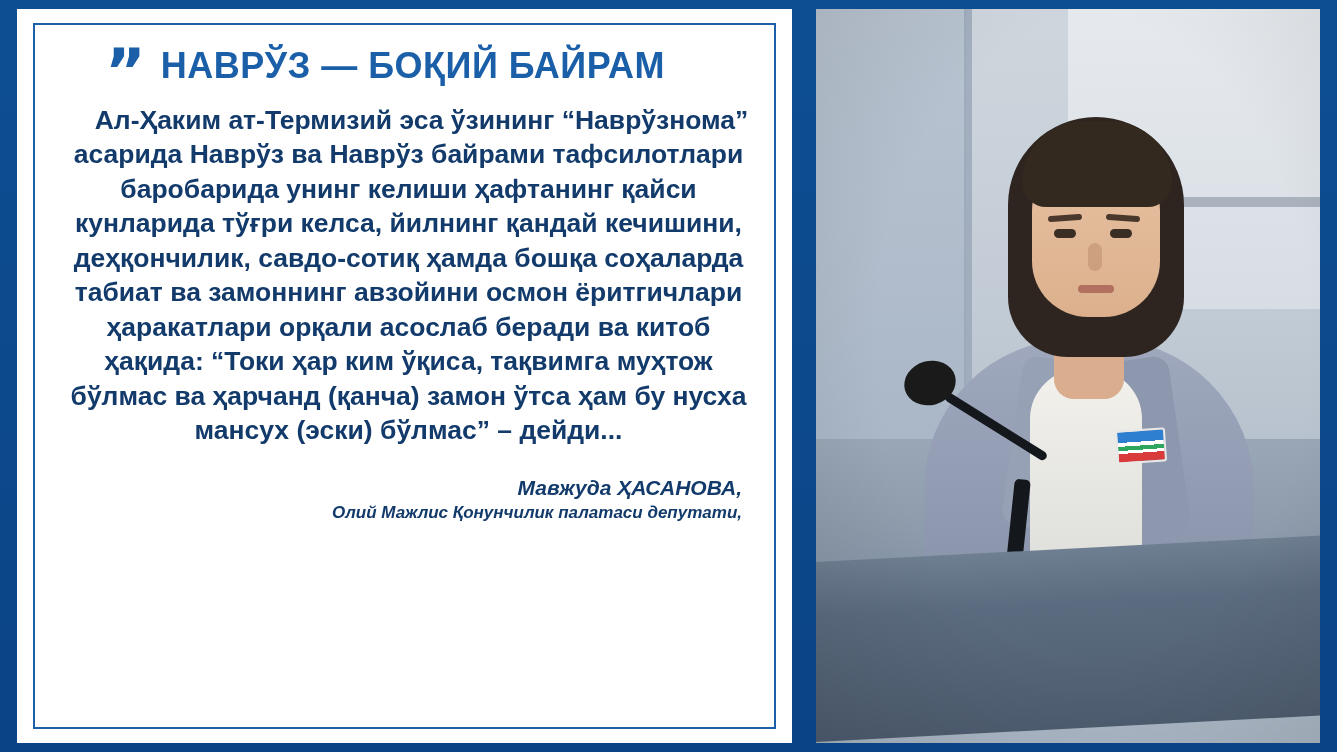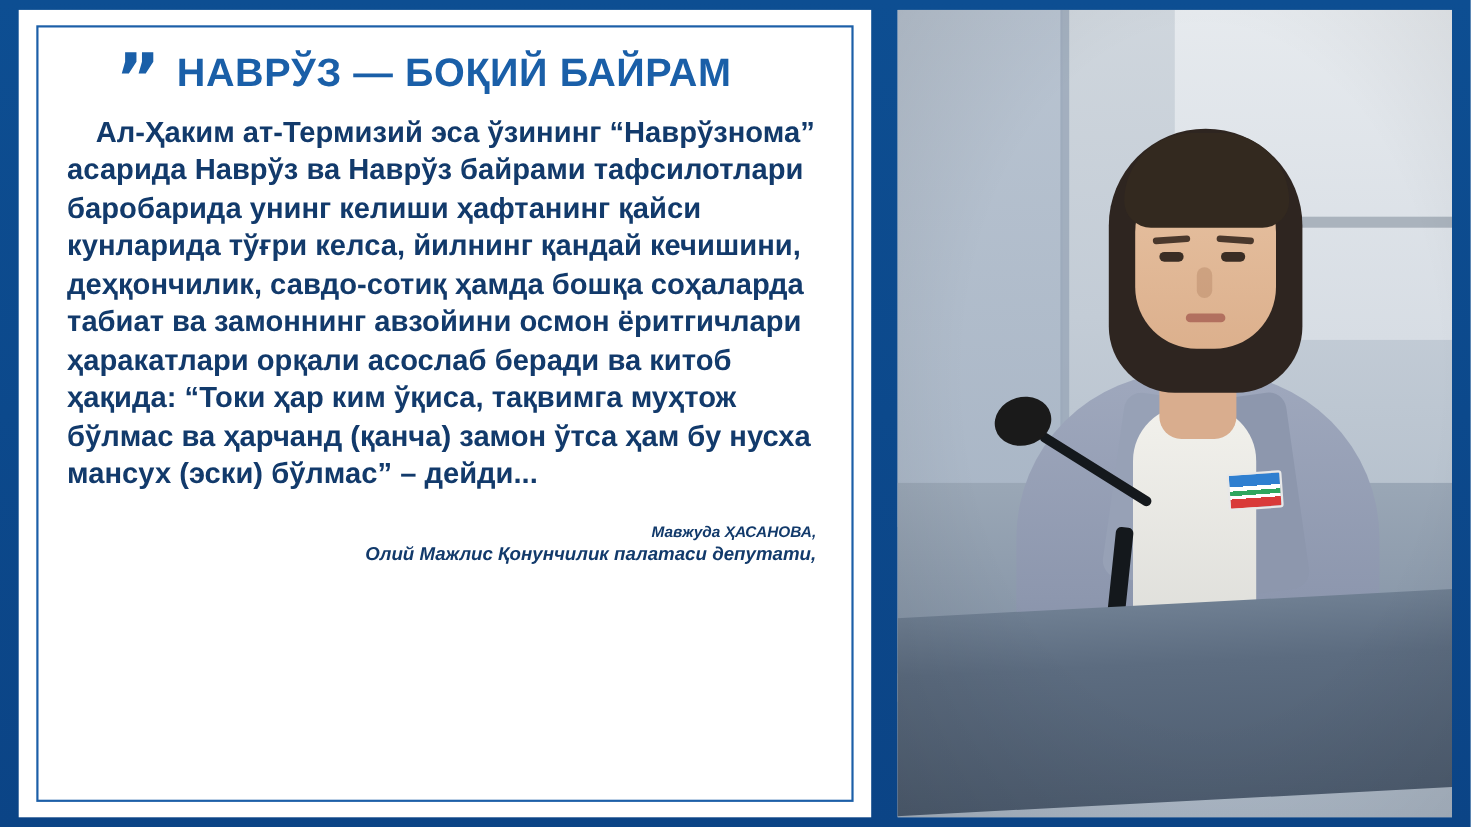--- a/index.html
+++ b/index.html
@@ -77,32 +77,33 @@
     color: #123a6b;
     font-size: 26.5px;
     font-weight: bold;
     line-height: 1.30;
     margin-top: 16px;
     text-indent: 26px;
     font-family: "Liberation Sans", sans-serif;
   }
   .para.second {
     margin-top: 16px;
+    text-align: center;
   }
   .attribution {
     margin-top: 16px;
     text-align: right;
     color: #123a6b;
     font-style: italic;
     font-weight: bold;
     line-height: 1.35;
     padding-right: 14px;
   }
   .attr-name {
-    font-size: 14px;
+    font-size: 21px;
   }
   .attr-role {
     font-size: 17px;
   }
   
   .photo-panel {
     position: absolute;
     left: 816px;
     top: 9px;
     width: 504px;

